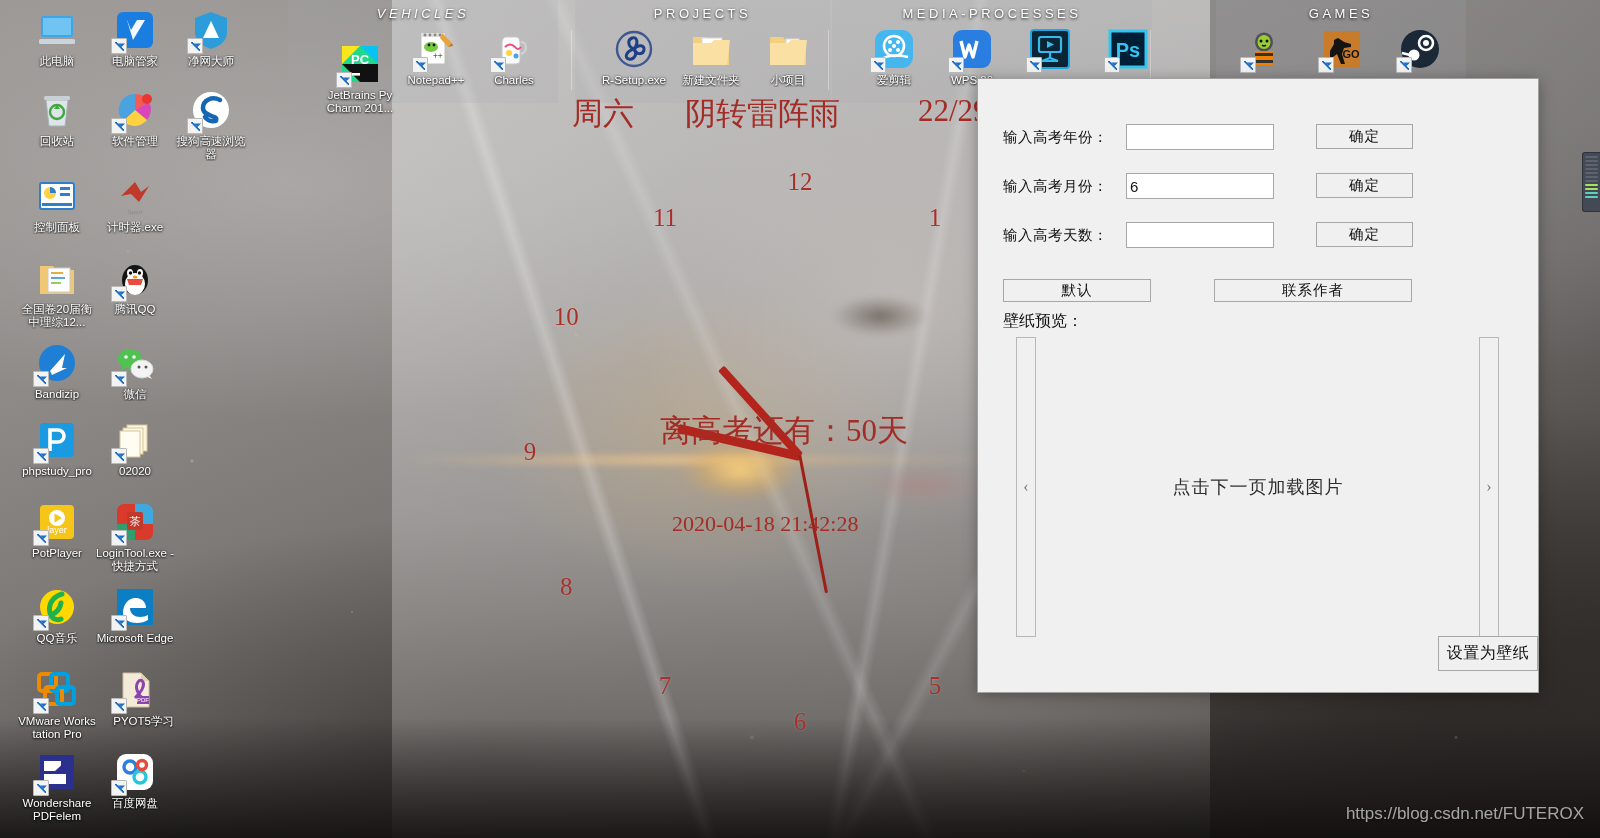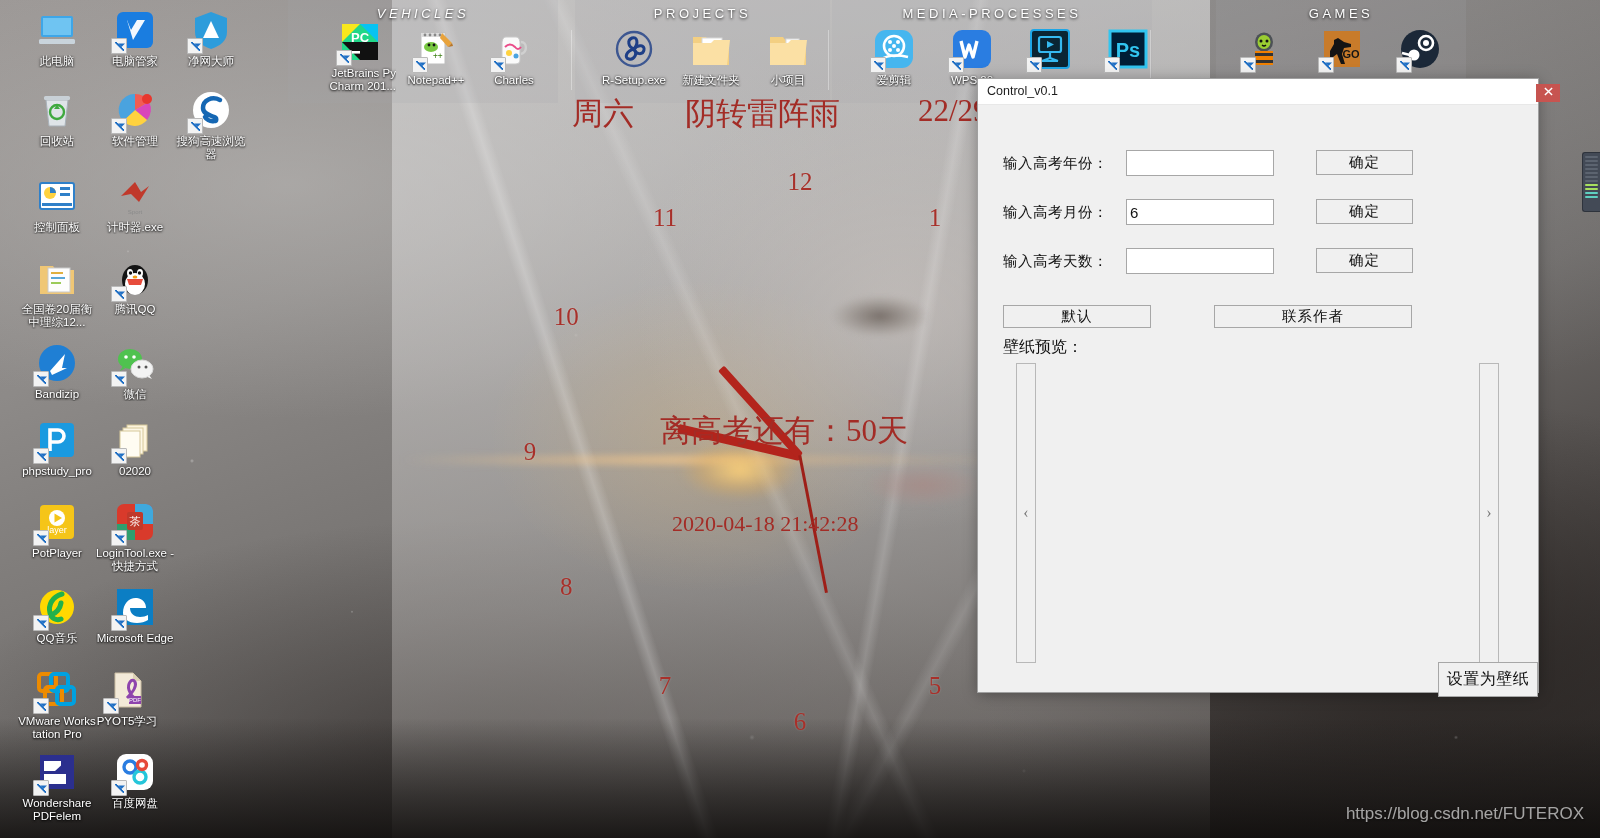--- a/index.html
+++ b/index.html
@@ -330,21 +330,21 @@
   <div class="face-eye"></div>
   <div class="face-lips"></div>
   <div class="wp-streak"></div>
   <div class="wp-glow"></div>
   <div class="wp-dark-bottom"></div>
 
   <div id="fences">
       <div class="fence" style="left: 288px; width: 270px; height: 103px; font-style: italic;">
         <div class="fence-title">VEHICLES</div>
       </div>
-      <div class="icon-cell" style="left: 324px; top: 20px; width: 72px; position: absolute; text-align: right;">
+      <div class="icon-cell" style="left: 324px; top: 42px; width: 72px; position: absolute;">
         <div class="icon-art">
           <div style="width:44px;height:44px;border-radius:5px;overflow:hidden;position:relative;"><svg width="44" height="44" viewBox="0 0 44 44">
               <path d="M4 4 h36 v36 h-36 Z" fill="#21d789"></path>
               <path d="M22 4 h18 v18 Z" fill="#07c3f2"></path>
               <path d="M4 22 L22 40 h18 V22 Z" fill="#111"></path>
               <text x="22" y="22" font-size="13" font-weight="bold" fill="#fff" text-anchor="middle" font-family="sans-serif">PC</text>
               <rect x="10" y="31" width="12" height="2.6" fill="#fff"></rect>
               <path d="M4 4 L4 22 L22 4 Z" fill="#f8e71c"></path>
             </svg></div>
           <span class="shortcut-arrow"></span>
@@ -766,21 +766,21 @@
           <div style="width:44px;height:44px;border-radius:5px;overflow:hidden;position:relative;"><svg width="44" height="44" viewBox="0 0 44 44">
               <rect x="4" y="6" width="17" height="17" rx="3" fill="none" stroke="#ed8b00" stroke-width="4"></rect>
               <rect x="16" y="6" width="17" height="17" rx="3" fill="none" stroke="#00a1e0" stroke-width="4"></rect>
               <rect x="10" y="19" width="17" height="17" rx="3" fill="none" stroke="#ed8b00" stroke-width="4"></rect>
               <rect x="22" y="19" width="17" height="17" rx="3" fill="none" stroke="#00a1e0" stroke-width="4"></rect>
             </svg></div>
           <span class="shortcut-arrow"></span>
         </div>
         <div class="icon-label">VMware Workstation Pro</div>
       </div>
-      <div class="icon-cell" style="left: 88px; top: 668px;">
+      <div class="icon-cell" style="left: 96px; top: 668px; text-align: right;">
         <div class="icon-art">
           <div style="width:44px;height:44px;border-radius:5px;overflow:hidden;position:relative;"><svg width="44" height="44" viewBox="0 0 44 44">
               <path d="M10 5 h18 l8 8 v26 h-26 Z" fill="#f3ead8" stroke="#cdbfa4"></path>
               <path d="M28 5 v8 h8 Z" fill="#ddd1b6"></path>
               <path d="M22 30 c6-6 10-12 8-16 -3-5-8 2-6 8 2 7 8 11 12 10" fill="none" stroke="#8e44ad" stroke-width="3"></path>
               <rect x="24" y="28" width="12" height="8" fill="#8e44ad"></rect>
               <text x="30" y="34" font-size="6" fill="#fff" text-anchor="middle">PDF</text>
             </svg></div>
           <span class="shortcut-arrow"></span>
         </div>
@@ -806,28 +806,20 @@
               <circle cx="27" cy="27" r="6" fill="none" stroke="#26c6da" stroke-width="3.4"></circle>
               <circle cx="29" cy="15" r="4.5" fill="none" stroke="#e64a3b" stroke-width="3.4"></circle>
             </svg></div>
           <span class="shortcut-arrow"></span>
         </div>
         <div class="icon-label">百度网盘</div>
       </div>
     </div>
 
   <div id="win">
-    <div id="win-titlebar">
-      <span id="win-title">Control_v0.1</span>
-      <div id="win-close">
-        <svg width="9" height="9" viewBox="0 0 10 10" aria-hidden="true">
-          <path d="M1 1 L9 9 M9 1 L1 9" stroke="#ffffff" stroke-width="1.6" fill="none"></path>
-        </svg>
-      </div>
-    </div>
 
     <div id="win-body">
 
       <div class="form-row" style="top:45px;">
         <span class="form-label">输入高考年份：</span>
         <input class="form-input" type="text" value="" style="">
         <button class="form-btn confirm-btn">确定</button>
       </div>
 
       <div class="form-row" style="top:94px;">
@@ -841,20 +833,21 @@
         <input class="form-input" type="text" value="" style="">
         <button class="form-btn confirm-btn">确定</button>
       </div>
 
       <button class="form-btn" id="btn-default">默认</button>
       <button class="form-btn" id="btn-contact">联系作者</button>
 
       <div id="preview-label">壁纸预览：</div>
 
       <div class="nav-col" id="nav-prev">‹</div>
+      <div id="preview-text">点击下一页加载图片</div>
       <div class="nav-col" id="nav-next">›</div>
 
       <button id="btn-wallpaper">设置为壁纸</button>
     </div>
   </div>
 
   <div id="vol-osd">
     <div class="vol-seg"></div>
     <div class="vol-seg"></div>
     <div class="vol-seg"></div>

